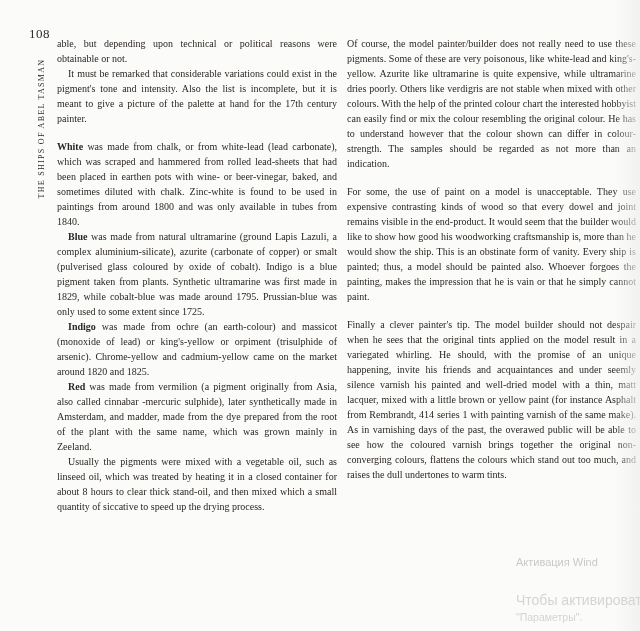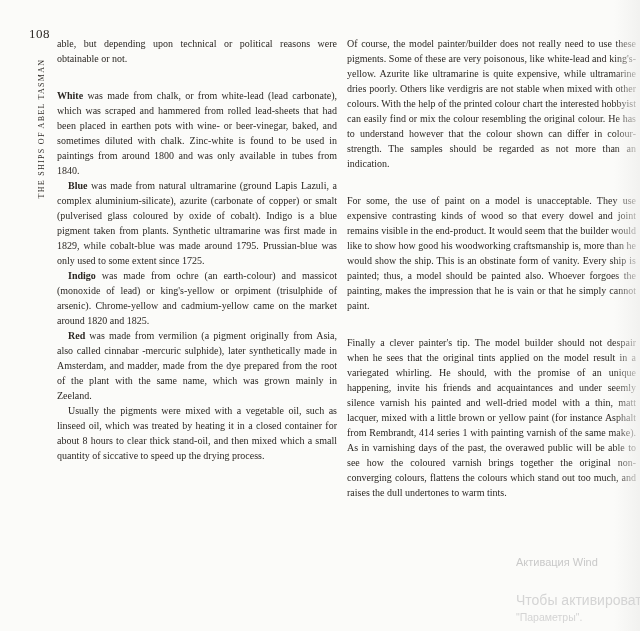--- a/index.html
+++ b/index.html
@@ -24,21 +24,21 @@
   .col {
     position: absolute; top: 36px;
     font-size: 10px; line-height: 15px;
     color: #2b2723;
     text-align: justify;
   }
   .col-left  { left: 57px;  width: 280px; }
   .col-right { left: 347px; width: 289px; }
   .col p { margin: 0; }
   .col p.indent { text-indent: 11px; }
-  .col p.spaced { margin-top: 22px; }
+  .col p.spaced { margin-top: 13px; }
   .col b { font-weight: bold; }
   .scan-fade {
     position: absolute; top: 0; right: 0;
     width: 26px; height: 631px;
     background: linear-gradient(to right, rgba(251,251,249,0), rgba(240,240,238,0.85));
     pointer-events: none;
   }
   .watermark {
     position: absolute; left: 516px; top: 556px;
     font-family: "Liberation Sans", sans-serif;
@@ -50,20 +50,21 @@
 </style>
 </head>
 <body>
 
 <div class="page-number">108</div>
 
 <div class="sidebar-title">THE SHIPS OF ABEL TASMAN</div>
 
 <div class="col col-left" id="col-left">
     <p>able, but depending upon technical or political reasons were obtainable or not.</p>
+    <p class="indent">It must be remarked that considerable variations could exist in the pigment's tone and intensity. Also the list is incomplete, but it is meant to give a picture of the palette at hand for the 17th century painter.</p>
     <p class="spaced"><b>White</b> was made from chalk, or from white-lead (lead carbonate), which was scraped and hammered from rolled lead-sheets that had been placed in earthen pots with wine- or beer-vinegar, baked, and sometimes diluted with chalk. Zinc-white is found to be used in paintings from around 1800 and was only available in tubes from 1840.</p>
     <p class="indent"><b>Blue</b> was made from natural ultramarine (ground Lapis Lazuli, a complex aluminium-silicate), azurite (carbonate of copper) or smalt (pulverised glass coloured by oxide of cobalt). Indigo is a blue pigment taken from plants. Synthetic ultramarine was first made in 1829, while cobalt-blue was made around 1795. Prussian-blue was only used to some extent since 1725.</p>
     <p class="indent"><b>Indigo</b> was made from ochre (an earth-colour) and massicot (monoxide of lead) or king's-yellow or orpiment (trisulphide of arsenic). Chrome-yellow and cadmium-yellow came on the market around 1820 and 1825.</p>
     <p class="indent"><b>Red</b> was made from vermilion (a pigment originally from Asia, also called cinnabar -mercuric sulphide), later synthetically made in Amsterdam, and madder, made from the dye prepared from the root of the plant with the same name, which was grown mainly in Zeeland.</p>
     <p class="indent">Usually the pigments were mixed with a vegetable oil, such as linseed oil, which was treated by heating it in a closed container for about 8 hours to clear thick stand-oil, and then mixed which a small quantity of siccative to speed up the drying process.</p>
   </div>
 
 <div class="col col-right" id="col-right">
     <p>Of course, the model painter/builder does not really need to use these pigments. Some of these are very poisonous, like white-lead and king's-yellow. Azurite like ultramarine is quite expensive, while ultramarine dries poorly. Others like verdigris are not stable when mixed with other colours. With the help of the printed colour chart the interested hobbyist can easily find or mix the colour resembling the original colour. He has to understand however that the colour shown can differ in colour-strength. The samples should be regarded as not more than an indication.</p>
     <p class="spaced">For some, the use of paint on a model is unacceptable. They use expensive contrasting kinds of wood so that every dowel and joint remains visible in the end-product. It would seem that the builder would like to show how good his woodworking craftsmanship is, more than he would show the ship. This is an obstinate form of vanity. Every ship is painted; thus, a model should be painted also. Whoever forgoes the painting, makes the impression that he is vain or that he simply cannot paint.</p>

